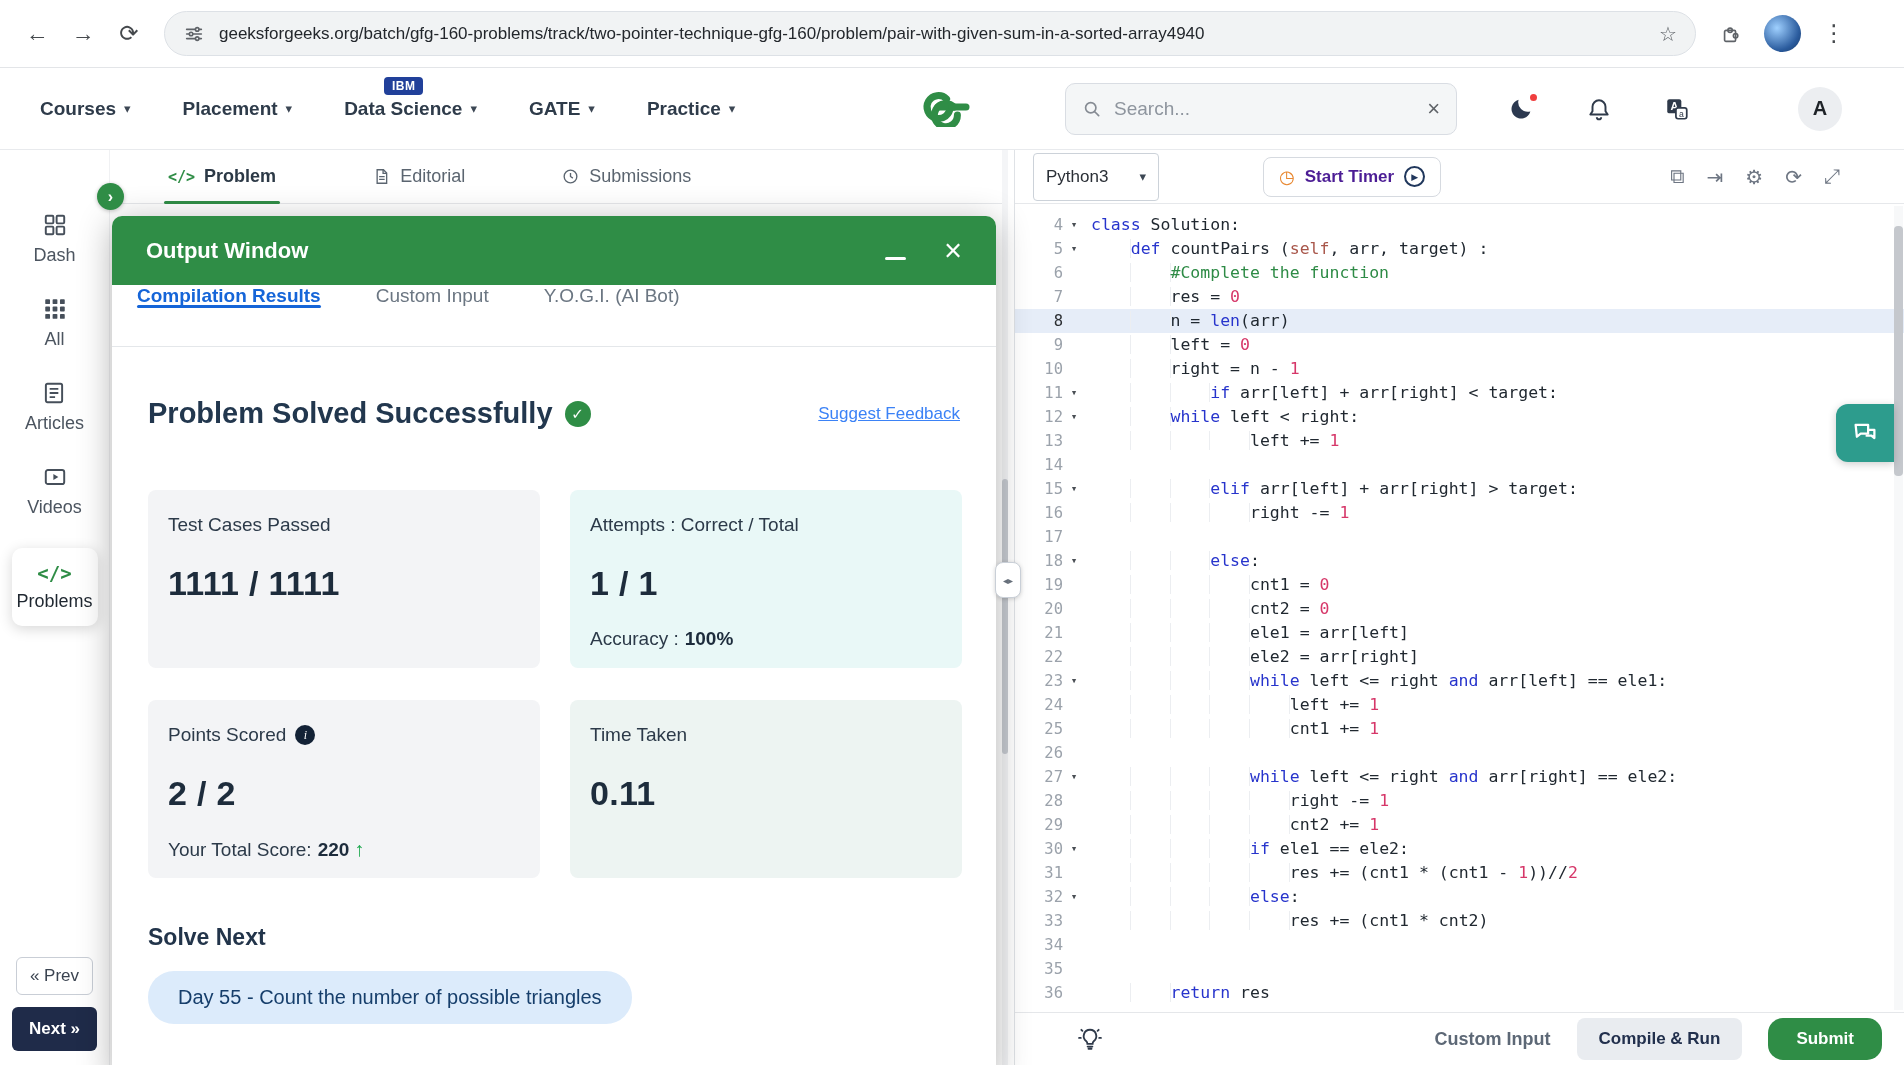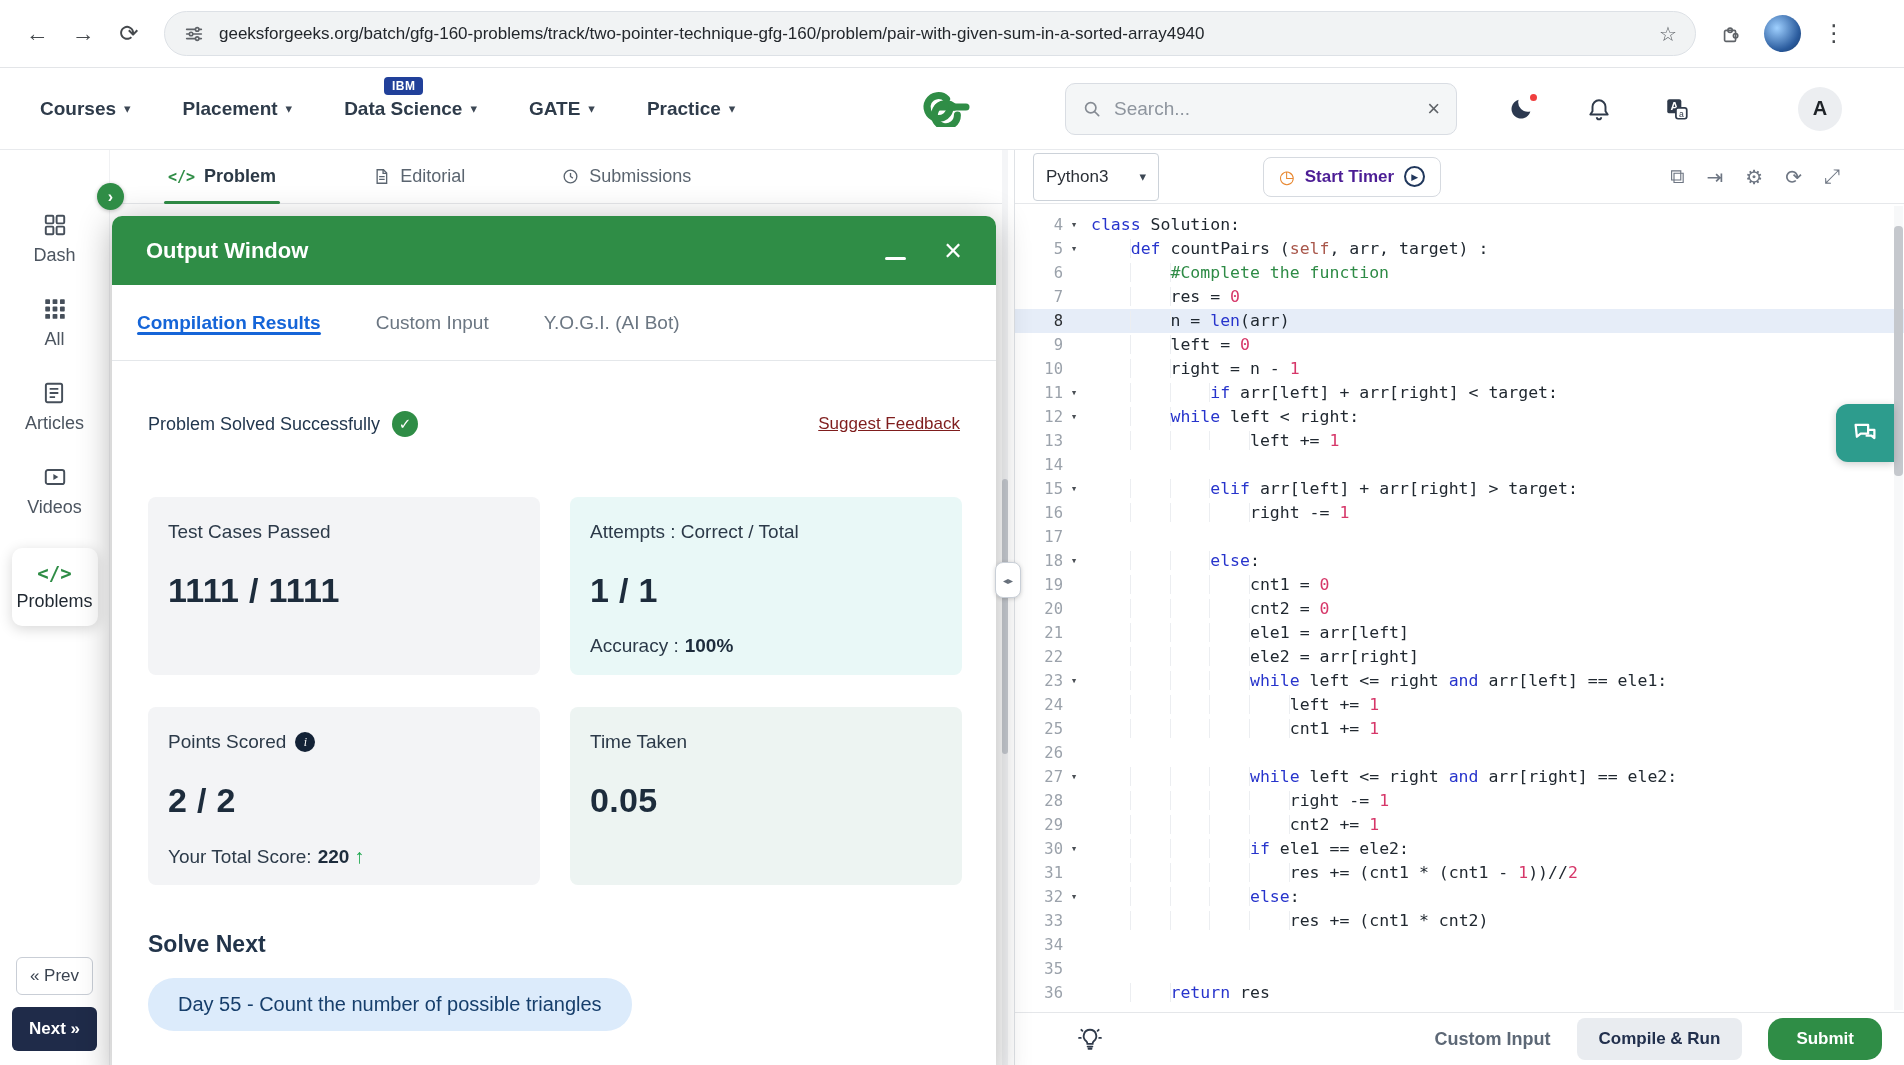--- a/index.html
+++ b/index.html
@@ -76,32 +76,32 @@
   
   .modal { position:absolute; left:2px; top:66px; width:884px; bottom:-12px; background:#fff;
     border-radius:10px 10px 0 0; box-shadow:0 6px 34px rgba(0,0,0,.30); z-index:20;
     display:flex; flex-direction:column; }
   .modal-head { height:69px; flex:none; background:#2f8d46; border-radius:10px 10px 0 0;
     display:flex; align-items:center; padding:0 34px; color:#fff; }
   .modal-title { font-size:22px; font-weight:700; }
   .win-min { margin-left:auto; width:21px; height:3px; background:#fff; border-radius:2px;
     margin-right:38px; margin-top:16px; cursor:pointer; }
   .win-close { font-size:31px; line-height:1; color:#fff; cursor:pointer; }
-  .modal-tabs { height:76px; flex:none; display:flex; align-items:center; padding:0 25px; gap:55px;
+  .modal-tabs { height:62px; flex:none; display:flex; align-items:flex-start; padding:0 25px; gap:55px;
     border-bottom:1px solid #e4e7ea; }
   .mtab { display:flex; align-items:center; font-size:19px; color:#6b7682; position:relative; cursor:pointer; }
   .mtab.active { color:#1565d8; font-weight:700; }
   .mtab.active::after { content:""; position:absolute; left:0; right:0; bottom:-1px; height:3px;
     background:#1565d8; border-radius:2px; }
   .modal-body { padding:50px 36px 0; flex:1; overflow:hidden; }
   .status-row { display:flex; align-items:center; }
-  .status-title { font-size:18px; font-weight:400; color:#22374e; }
+  .status-title { font-size:29px; font-weight:700; color:#22374e; }
   .check { width:26px; height:26px; border-radius:50%; background:#2f8d46; color:#fff; font-size:15px;
     display:flex; align-items:center; justify-content:center; margin-left:12px; font-weight:700; }
-  .feedback { margin-left:auto; font-size:17px; color:#7f1d1d; text-decoration:underline; cursor:pointer; }
+  .feedback { margin-left:auto; font-size:17px; color:#3b82f6; text-decoration:underline; cursor:pointer; }
   .cards { margin-top:60px; display:grid; grid-template-columns:392px 392px; column-gap:30px; row-gap:32px; }
   .card { border-radius:8px; padding:24px 20px; height:178px; }
   .bg-a { background:#f3f4f6; } .bg-b { background:#e9f8f7; } .bg-d { background:#edf4f2; }
   .card-label { font-size:19px; color:#2c3a49; display:flex; align-items:center; }
   .card-value { font-size:34px; font-weight:700; color:#1d2c3c; margin-top:28px; letter-spacing:.3px; }
   .card-sub { font-size:19px; color:#2c3a49; margin-top:25px; }
   .card-sub b { color:#1d2c3c; margin-left:6px; }
   .info-dot { width:20px; height:20px; border-radius:50%; background:#132236; color:#fff; font-size:12px;
     font-style:italic; font-family:"Liberation Serif",serif; display:inline-flex; align-items:center;
     justify-content:center; margin-left:9px; cursor:pointer; }
@@ -378,21 +378,21 @@
                 <span>Points Scored</span>
                 <span class="info-dot">i</span>
               </div>
               <div class="card-value">2 / 2</div>
               <div class="card-sub">
                 <span>Your Total Score:</span><b>220</b><span class="up">↑</span>
               </div>
             </div>
             <div class="card bg-d">
               <div class="card-label">Time Taken</div>
-              <div class="card-value">0.05</div>
+              <div class="card-value">0.11</div>
             </div>
           </div>
 
           <div class="solve-next">Solve Next</div>
           <div class="next-pill">Day 55 - Count the number of possible triangles</div>
         </div>
       </div>
     </div>
 
     <div class="divider">

